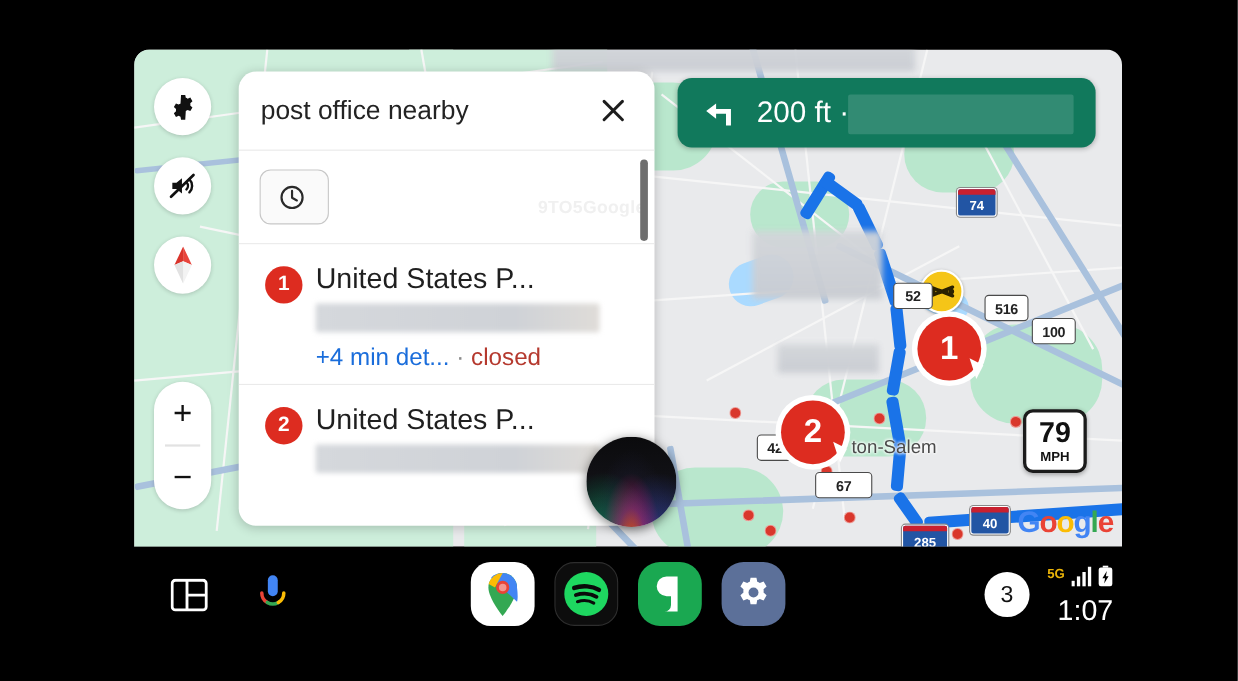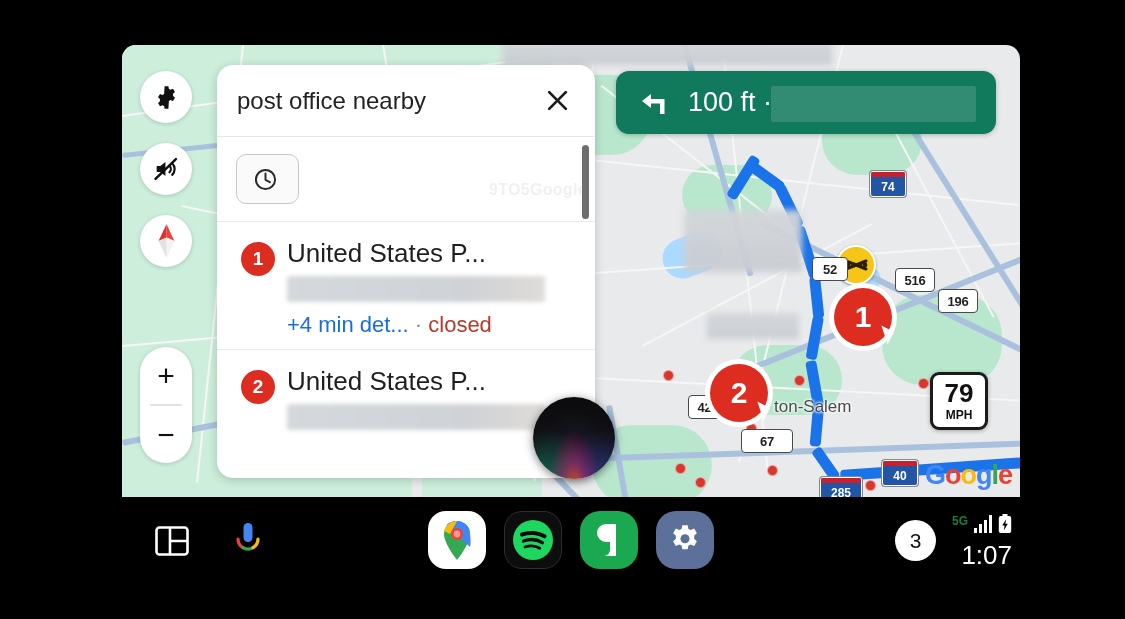--- a/index.html
+++ b/index.html
@@ -341,21 +341,21 @@
     border-radius:50%;
     display:flex; align-items:center; justify-content:center;
     font-size:21px; color:#111; font-weight:500;
   }
   #status-cluster {
     position:absolute; left:830px; top:15px;
     width:60px; height:60px;
   }
   #sig-5g {
     position:absolute; left:0; top:2px;
-    font-size:12px; color:#15803d; font-weight:bold;
+    font-size:12px; color:#eab308; font-weight:bold;
   }
   #clock {
     position:absolute; left:0; top:28px;
     width:60px;
     text-align:right;
     font-size:26px; color:#fff;
   }
 </style>
 </head>
 <body>
@@ -449,21 +449,21 @@
     <div class="shield-i" style="left:748px;top:126px;width:36px;height:26px;">
         <span>74</span>
       </div>
     <div class="shield" style="left:690px;top:212px;width:36px;height:24px;">
         <span>52</span>
       </div>
     <div class="shield" style="left:773px;top:223px;width:40px;height:24px;">
         <span>516</span>
       </div>
     <div class="shield" style="left:816px;top:244px;width:40px;height:24px;">
-        <span>196</span>
+        <span>100</span>
       </div>
     <div class="shield" style="left:566px;top:350px;width:40px;height:24px;">
         <span>421</span>
       </div>
     <div class="shield" style="left:619px;top:384px;width:52px;height:24px;">
         <span>67</span>
       </div>
     <div class="shield-i" style="left:760px;top:415px;width:36px;height:26px;">
         <span>40</span>
       </div>
@@ -515,21 +515,21 @@
 
     <div id="speed-sign">
       <div id="speed-value">79</div>
       <div id="speed-unit">MPH</div>
     </div>
 
     <div id="nav-banner">
       <svg width="34" height="30" viewBox="0 0 34 30">
         <path d="M13 6 L4 13 L13 20 L13 15.5 L22 15.5 L22 26 L26.5 26 L26.5 11 L13 11 Z" fill="#fff"></path>
       </svg>
-      <div id="nav-dist">100 ft ·</div>
+      <div id="nav-dist">200 ft ·</div>
       <div id="nav-street-redact"></div>
     </div>
 
     <div id="panel">
 
       <div id="search-row">
         <div id="search-text">post office nearby</div>
         <div id="clear-btn">
           <svg width="25" height="25" viewBox="0 0 24 24">
             <line x1="4" y1="4" x2="20" y2="20" stroke="#1d1d1d" stroke-width="2.6" stroke-linecap="round"></line>

